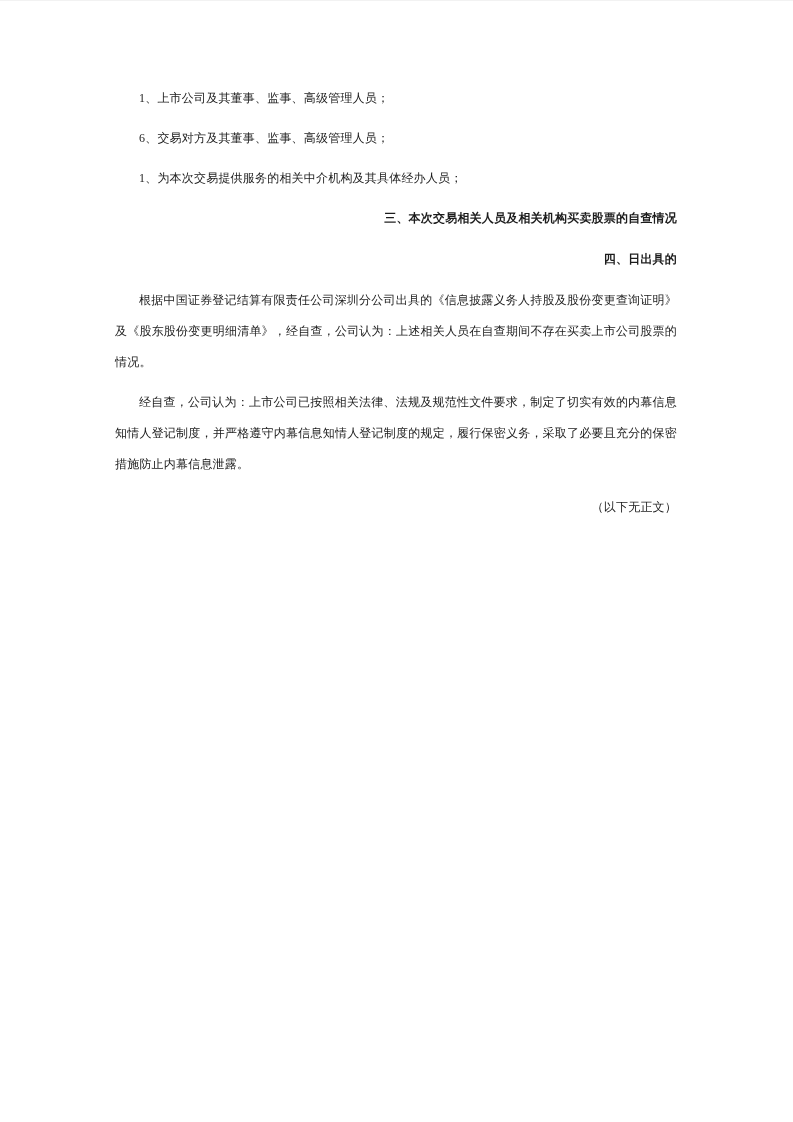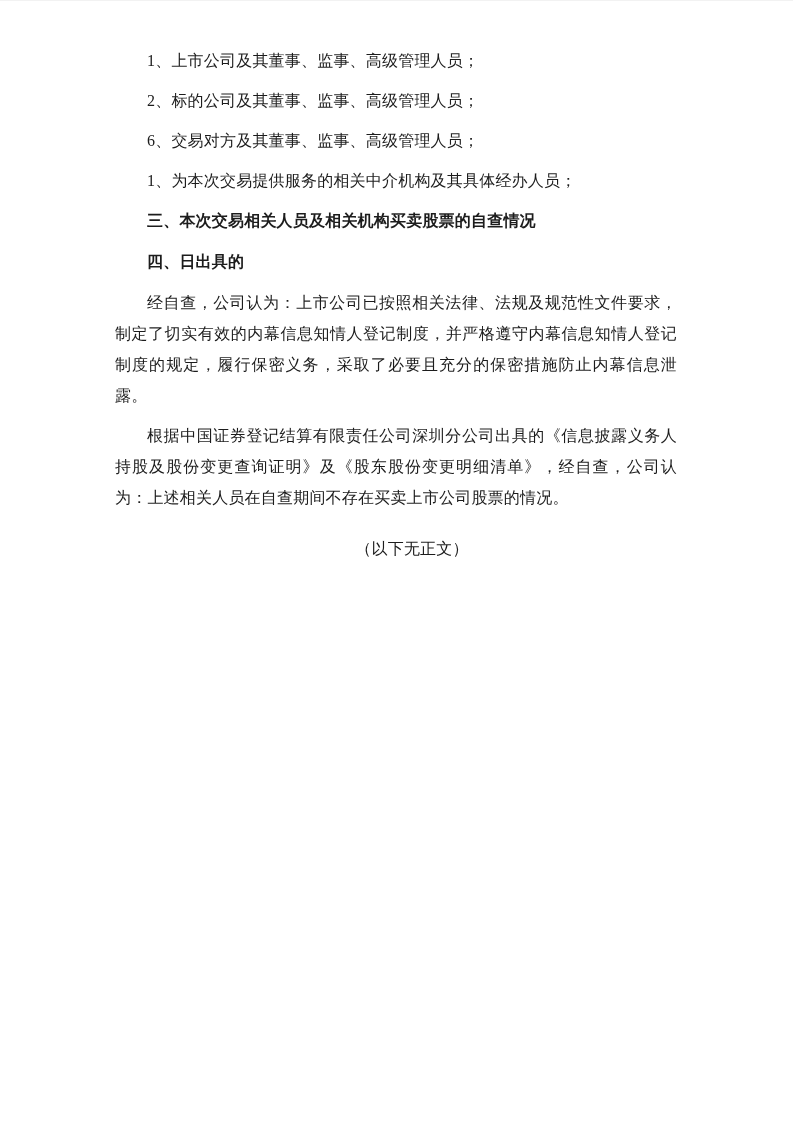--- a/index.html
+++ b/index.html
@@ -9,55 +9,54 @@
   }
   body {
     width: 793px;
     height: 1122px;
     overflow: hidden;
   }
   .page {
     box-sizing: border-box;
     width: 793px;
     height: 1122px;
-    padding: 44px 116px 0 115px;
+    padding: 82px 116px 0 115px;
     border-top: 1px solid #f2f2f2;
     background: #ffffff;
     font-family: "Liberation Serif", "DejaVu Serif", serif;
-    font-size: 16px;
+    font-size: 12px;
     color: #1c1c1c;
   }
   .block {
     margin: 0 0 9px 0;
     line-height: 31px;
     text-indent: 2em;
     text-align: justify;
     letter-spacing: 0.2px;
   }
   .list-item {
     text-align: left;
   }
   .heading {
     font-family: "Liberation Sans", "DejaVu Sans", sans-serif;
     font-weight: bold;
-    text-align: left;
+    text-align: right;
     margin-top: 7px;
     margin-bottom: 10px;
   }
   .closing {
-    margin-top: 20px;
-    text-align: center;
+    margin-top: 12px;
+    text-align: right;
   }
 </style>
 </head>
 <body>
 
 <div class="page">
   <p class="block list-item">1、上市公司及其董事、监事、高级管理人员；</p>
-  <p class="block list-item">2、标的公司及其董事、监事、高级管理人员；</p>
   <p class="block list-item">6、交易对方及其董事、监事、高级管理人员；</p>
   <p class="block list-item">1、为本次交易提供服务的相关中介机构及其具体经办人员；</p>
   <p class="block heading">三、本次交易相关人员及相关机构买卖股票的自查情况</p>
   <p class="block heading">四、日出具的</p>
+  <p class="block">根据中国证券登记结算有限责任公司深圳分公司出具的《信息披露义务人持股及股份变更查询证明》及《股东股份变更明细清单》，经自查，公司认为：上述相关人员在自查期间不存在买卖上市公司股票的情况。</p>
   <p class="block">经自查，公司认为：上市公司已按照相关法律、法规及规范性文件要求，制定了切实有效的内幕信息知情人登记制度，并严格遵守内幕信息知情人登记制度的规定，履行保密义务，采取了必要且充分的保密措施防止内幕信息泄露。</p>
-  <p class="block">根据中国证券登记结算有限责任公司深圳分公司出具的《信息披露义务人持股及股份变更查询证明》及《股东股份变更明细清单》，经自查，公司认为：上述相关人员在自查期间不存在买卖上市公司股票的情况。</p>
   <p class="block closing">（以下无正文）</p>
 </div>
 
 </body></html>

